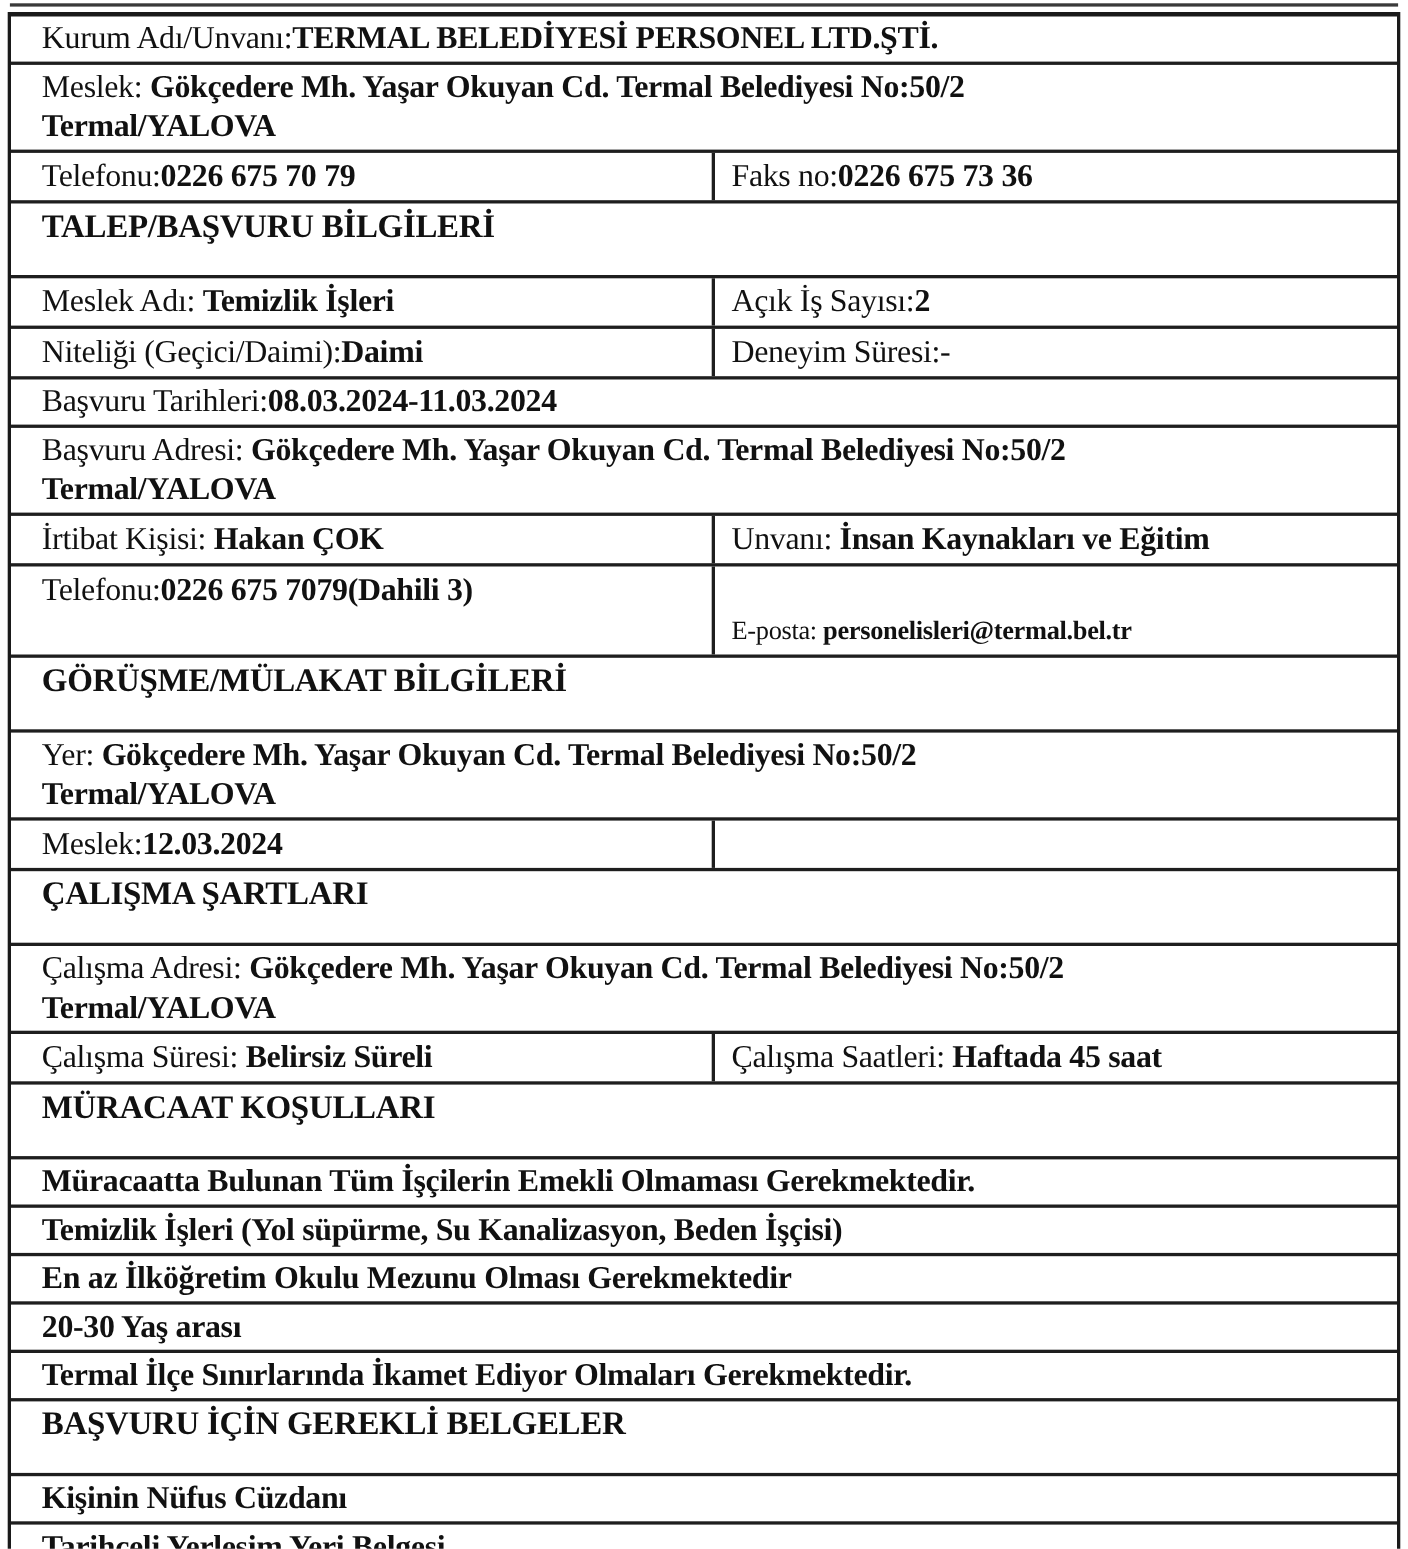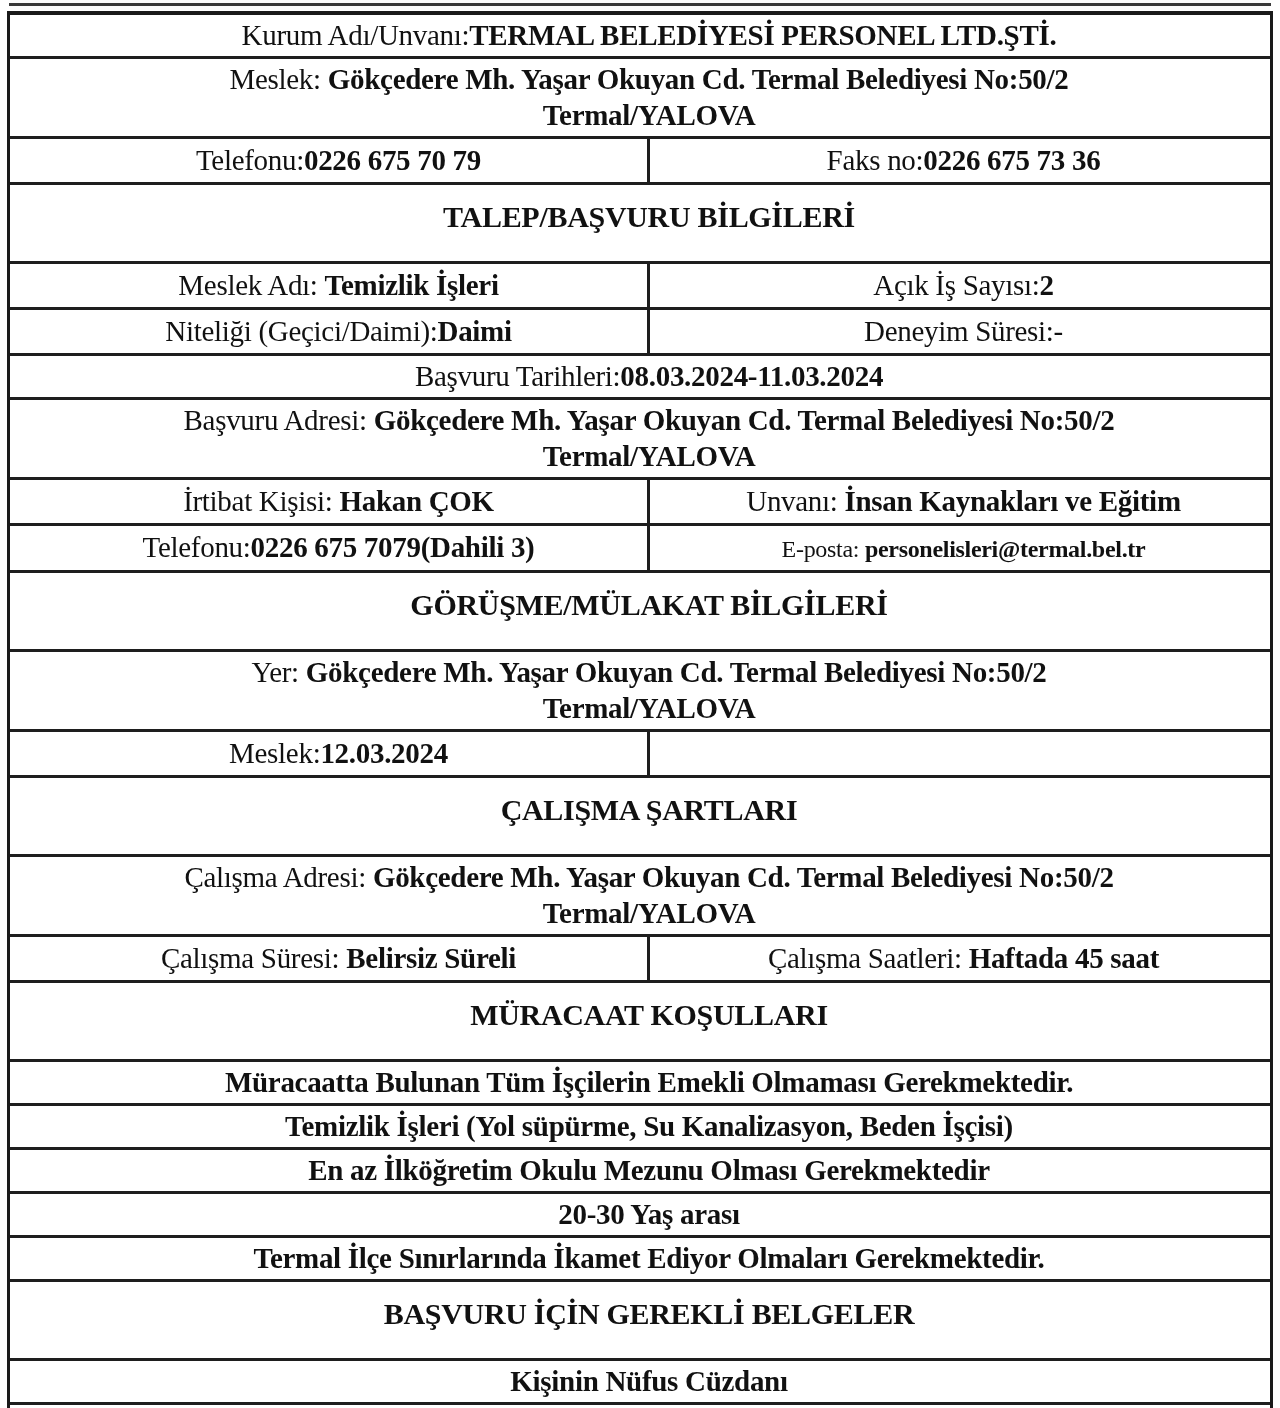--- a/index.html
+++ b/index.html
@@ -9,32 +9,31 @@
     font-family:"Liberation Serif","DejaVu Serif",serif;
     color:#111111; letter-spacing:-0.3px;
   }
   .scan-line { border-top:3px solid #3a3a3a; margin:0 2px 5px 2px; }
   .doc { border:3px solid #1a1a1a; border-top-width:4px; }
   .row {
     border-bottom:3px solid #1e1e1e;
     padding:2px 10px 3px 28px;
     font-size:29px; line-height:36px;
     min-height:36px;
-    text-align:center;
   }
   .row:last-child { border-bottom:4px solid #141414; }
   .section {
     font-weight:bold; font-size:30px;
-    padding-top:14px; padding-bottom:26px;
+    padding-top:3px; padding-bottom:26px;
   }
   .cols { display:flex; padding:0; align-items:stretch; }
   .cell { box-sizing:border-box; padding:3px 8px 4px 28px; }
   .cell.left  { width:640px; border-right:3px solid #1e1e1e; }
   .cell.right { flex:1; padding-left:15px;border-radius:19px; }
-  .cell.right.small { font-size:24px; line-height:34px; padding-top:6px; }
+  .cell.right.small { font-size:24px; line-height:34px; padding-top:6px;margin-top:36px; }
   .k { font-weight:normal; }
   .v { font-weight:bold; }
   .block { display:block; }
 </style>
 </head>
 <body>
 
 <div class="page">
   <div class="scan-line"></div>
   <div class="doc">

